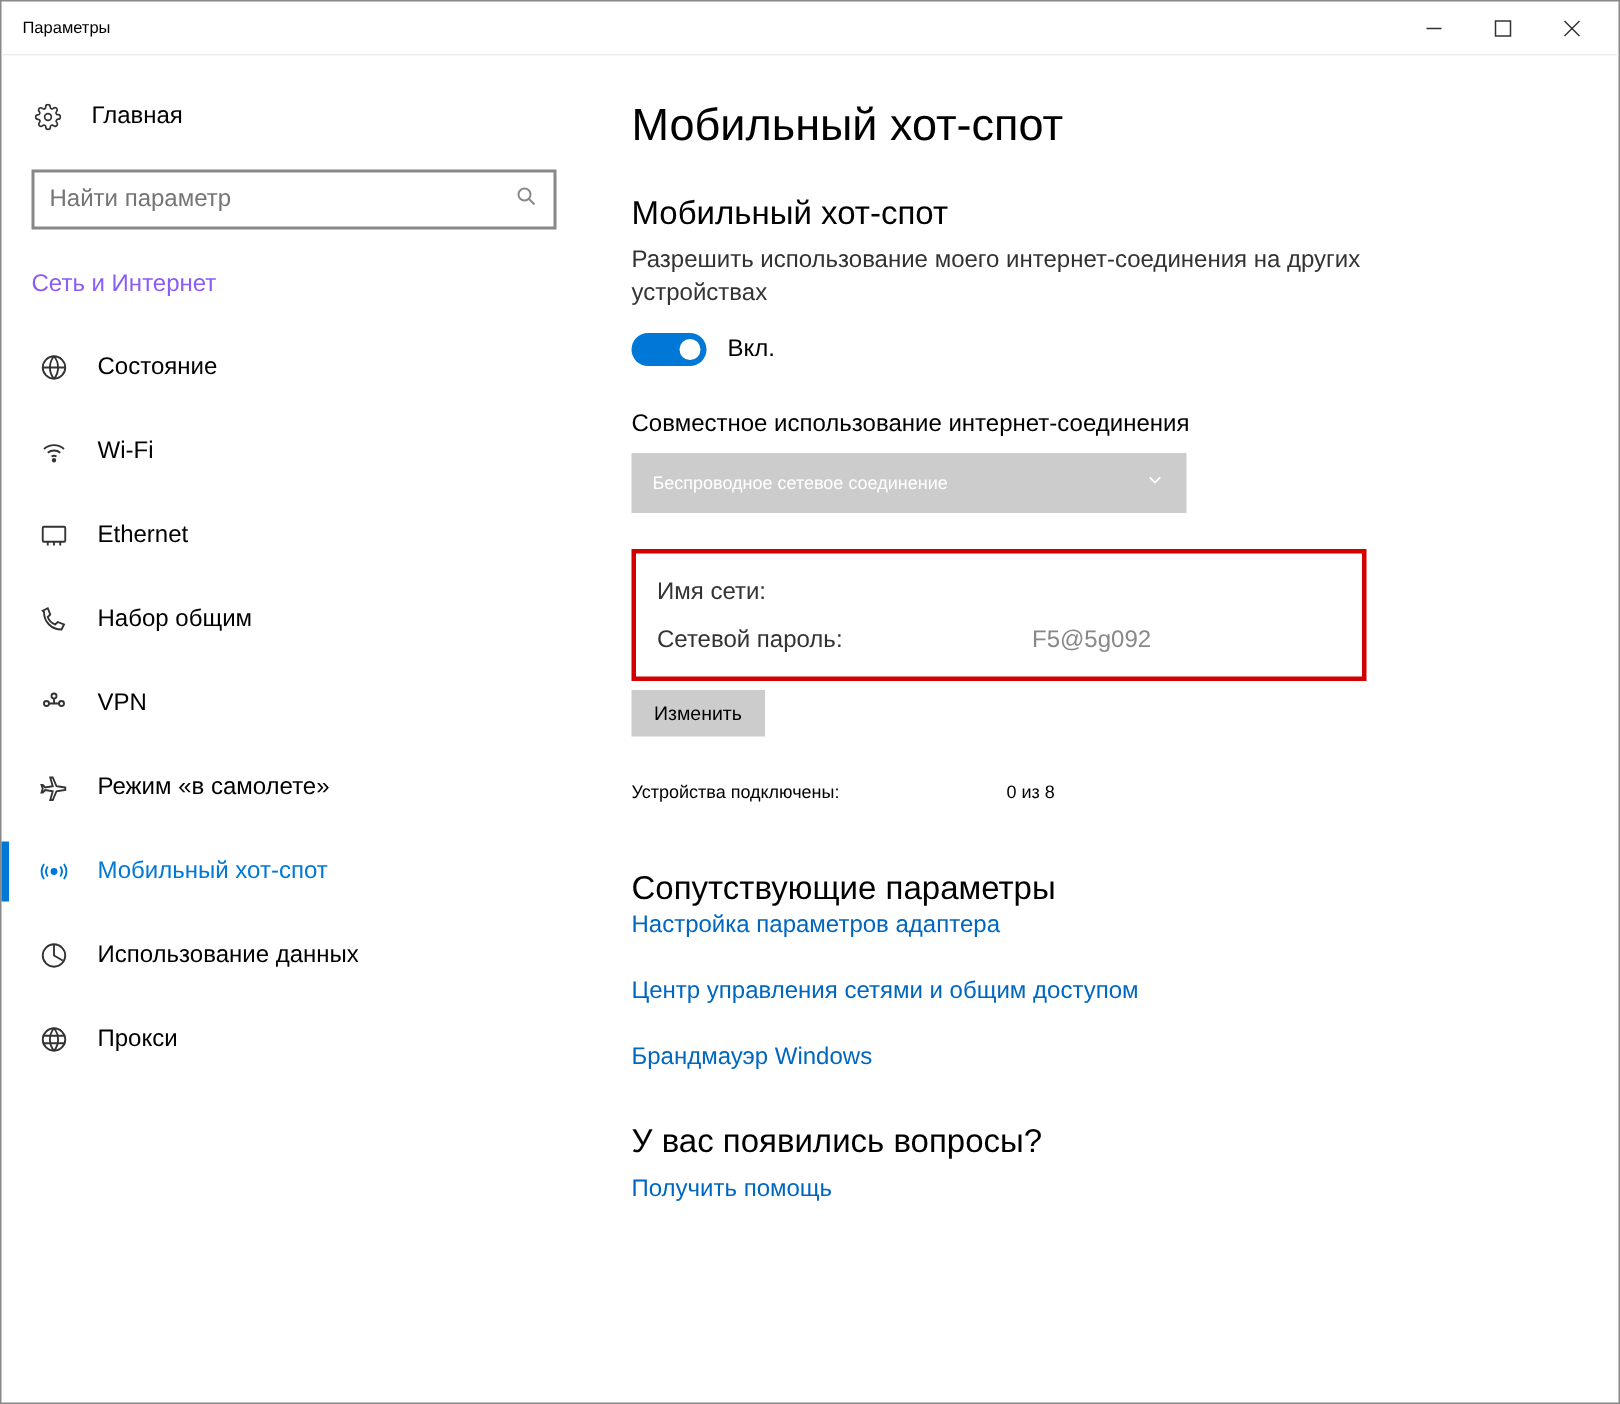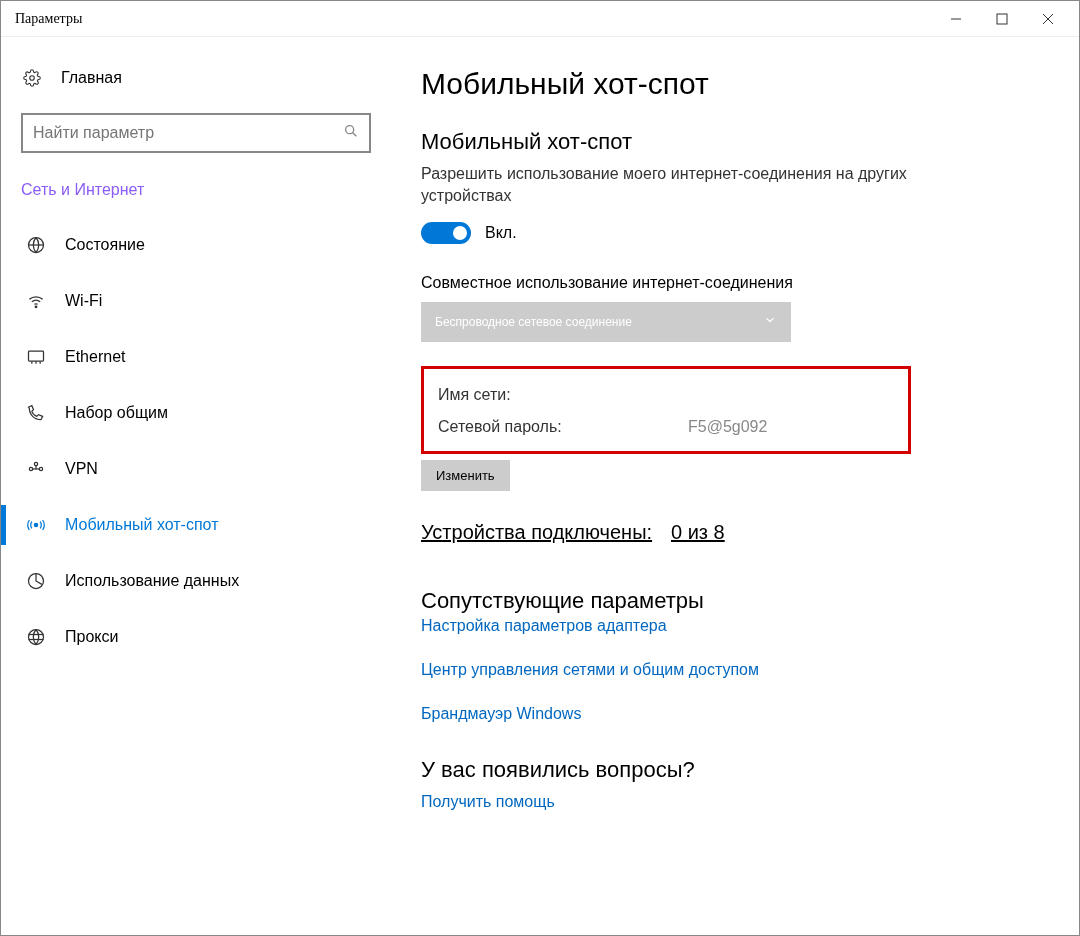--- a/index.html
+++ b/index.html
@@ -1,19 +1,19 @@
 <!DOCTYPE html>
 <html><head>
 <meta charset="utf-8">
 <style>
   * { box-sizing: border-box; margin: 0; padding: 0; font-family: "Segoe UI", Tahoma, sans-serif; }
   body { background: #fff; color: #000; width: 1080px; height: 936px; overflow: hidden; }
   .window { width: 100%; height: 100%; display: flex; flex-direction: column; border: 1px solid #888; }
   .titlebar { height: 36px; display: flex; align-items: center; padding: 0 8px; border-bottom: 1px solid #eee; }
-  .titlebar .title { font-size: 14px; padding-left: 6px; font-family: Liberation Serif, serif; }
+  .titlebar .title { font-size: 11px; padding-left: 6px; }
   .winbtns { margin-left: auto; display: flex; }
   .winbtn { width: 46px; height: 36px; display: flex; align-items: center; justify-content: center; }
   .winbtn svg { stroke: #333; stroke-width: 1; fill: none; }
   .content { flex: 1; display: flex; }
   .sidebar { width: 390px; padding: 18px 20px 0 20px; }
   .home-row { display: flex; align-items: center; height: 46px; margin-bottom: 12px; }
   .home-row .icon { width: 22px; display:flex; justify-content:center; margin-right: 18px; }
   .home-row .lbl { font-size: 16px; text-align: center; }
   .search-box { height: 40px; border: 2px solid #888; display: flex; align-items: center; padding: 0 10px; margin-bottom: 28px; }
   .search-box input { flex: 1; border: none; outline: none; font-size: 16px; background: transparent; }
@@ -34,21 +34,21 @@
   .toggle .knob { position: absolute; right: 4px; top: 4px; width: 14px; height: 14px; background: #fff; border-radius: 50%; }
   .toggle-label { font-size: 16px; }
   .share-label { font-size: 16px; margin-bottom: 10px; }
   .dropdown { width: 370px; height: 40px; background: #ccc; color: #fff; display: flex; align-items: center; padding: 0 14px; font-size: 12px; margin-bottom: 24px; }
   .dropdown .chev { margin-left: auto; }
   .info-block { border: 3px solid #d30000; padding: 10px 14px 8px 14px; width: 490px; margin-bottom: 6px; }
   .info-row { display: flex; font-size: 16px; color: #333; line-height: 2.0; }
   .info-row .k { width: 250px; }
   .info-row .v { color: #888; }
   .change-btn { background: #ccc; border: none; padding: 8px 15px; font-size: 13px; margin-bottom: 30px; }
-  .devices-row { display: flex; font-size: 20px; margin-bottom: 44px; text-decoration: underline; }
+  .devices-row { display: flex; font-size: 12px; margin-bottom: 44px; }
   .devices-row .k { width: 250px; }
   .related-title { font-size: 22px; margin-bottom: 3px; }
   .link { color: #0067c0; font-size: 16px; margin-bottom: 26px; display: block; }
   .questions-title { font-size: 22px; margin-top: 34px; margin-bottom: 10px; }
 </style>
 </head>
 <body>
 
 <div class="window">
   <div class="titlebar">
@@ -136,20 +136,28 @@
         <span class="icon">
             <svg width="20" height="20" viewBox="0 0 24 24" fill="none" stroke="currentColor" stroke-width="1.5">
               <circle cx="6" cy="12" r="2"></circle>
               <circle cx="18" cy="12" r="2"></circle>
               <line x1="8" y1="12" x2="16" y2="12"></line>
               <circle cx="12" cy="6" r="2"></circle>
               <line x1="12" y1="8" x2="12" y2="12"></line>
             </svg>
           </span>
         <span class="lbl">VPN</span>
+      </div>
+      <div class="nav-item">
+        <span class="icon">
+            <svg width="20" height="20" viewBox="0 0 24 24" fill="none" stroke="currentColor" stroke-width="1.5">
+              <path d="M21 12l-7-1-3-7h-2l2 7-6 1-2-2H2l1 3-1 3h1l2-2 6 1-2 7h2l3-7 7-1v-2z"></path>
+            </svg>
+          </span>
+        <span class="lbl">Режим «в самолете»</span>
       </div>
       <div class="nav-item active">
         <span class="icon">
             <svg width="20" height="20" viewBox="0 0 24 24" fill="none" stroke="currentColor" stroke-width="1.5">
               <circle cx="12" cy="12" r="2" fill="currentColor"></circle>
               <path d="M7 8a7 7 0 0 0 0 8"></path>
               <path d="M17 8a7 7 0 0 1 0 8"></path>
               <path d="M4 6a11 11 0 0 0 0 12"></path>
               <path d="M20 6a11 11 0 0 1 0 12"></path>
             </svg>

